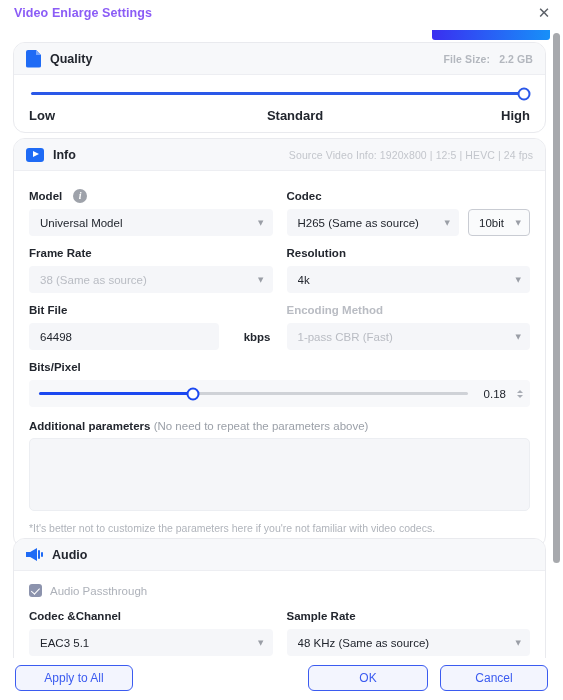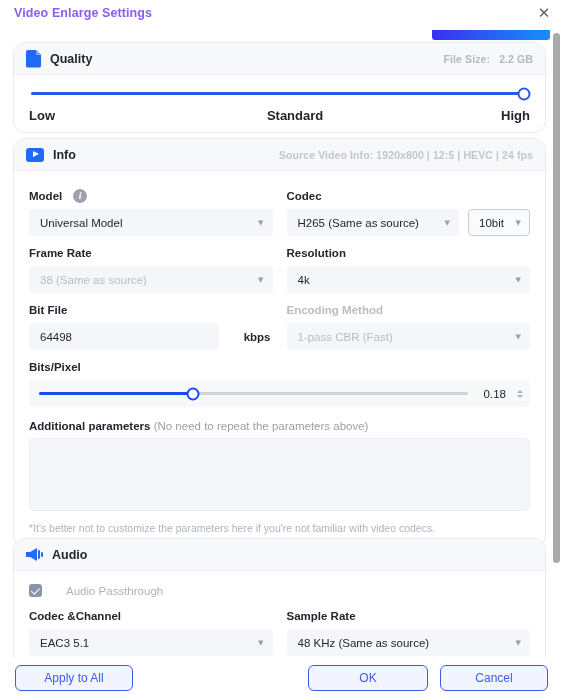--- a/index.html
+++ b/index.html
@@ -50,21 +50,21 @@
     border-bottom: 1px solid #edeef2;
     display: flex; align-items: center; padding: 0 12px;
   }
   .card-title {
     font-size: 12.5px; font-weight: bold; color: #22262e; margin-left: 9px;
   }
   .card-meta {
     margin-left: auto; font-size: 10.5px; font-weight: bold; color: #b3b7be;
     letter-spacing: .1px;
   }
-  .card-meta.lighter { color: #c3c6cc; font-weight: bold; }
+  .card-meta.lighter { color: #c3c6cc; font-weight: normal; }
 
   
   .icon-doc { width: 15px; height: 18px; position: relative; }
   .icon-doc .pg {
     position: absolute; inset: 0; background: #1f6bf5;
     border-radius: 2px;
     clip-path: polygon(0 0, 64% 0, 100% 30%, 100% 100%, 0 100%);
   }
   .icon-doc .fold {
     position: absolute; right: 0; top: 0; width: 36%; height: 32%;
@@ -190,21 +190,21 @@
   .chkrow { display: flex; align-items: center; margin-bottom: 11px; }
   .chk {
     width: 13px; height: 13px; border-radius: 3px; background: #8c93ad;
     position: relative;
   }
   .chk::after {
     content: ""; position: absolute; left: 4px; top: 1.5px;
     width: 3.5px; height: 7px; border: solid #fff;
     border-width: 0 1.8px 1.8px 0; transform: rotate(43deg);
   }
-  .chklabel { margin-left: 24px; font-size: 11.5px; color: #aeb2ba; }
+  .chklabel { margin-left: 8px; font-size: 11.5px; color: #aeb2ba; }
 
   
   .scrollbar {
     position: absolute; right: 3px; top: 33px; width: 7px; height: 623px;
     z-index: 30;
   }
   .scrollthumb {
     position: absolute; left: 0; top: 0; width: 7px; height: 530px;
     background: #a7a9ad; border-radius: 4px; cursor: pointer;
   }

